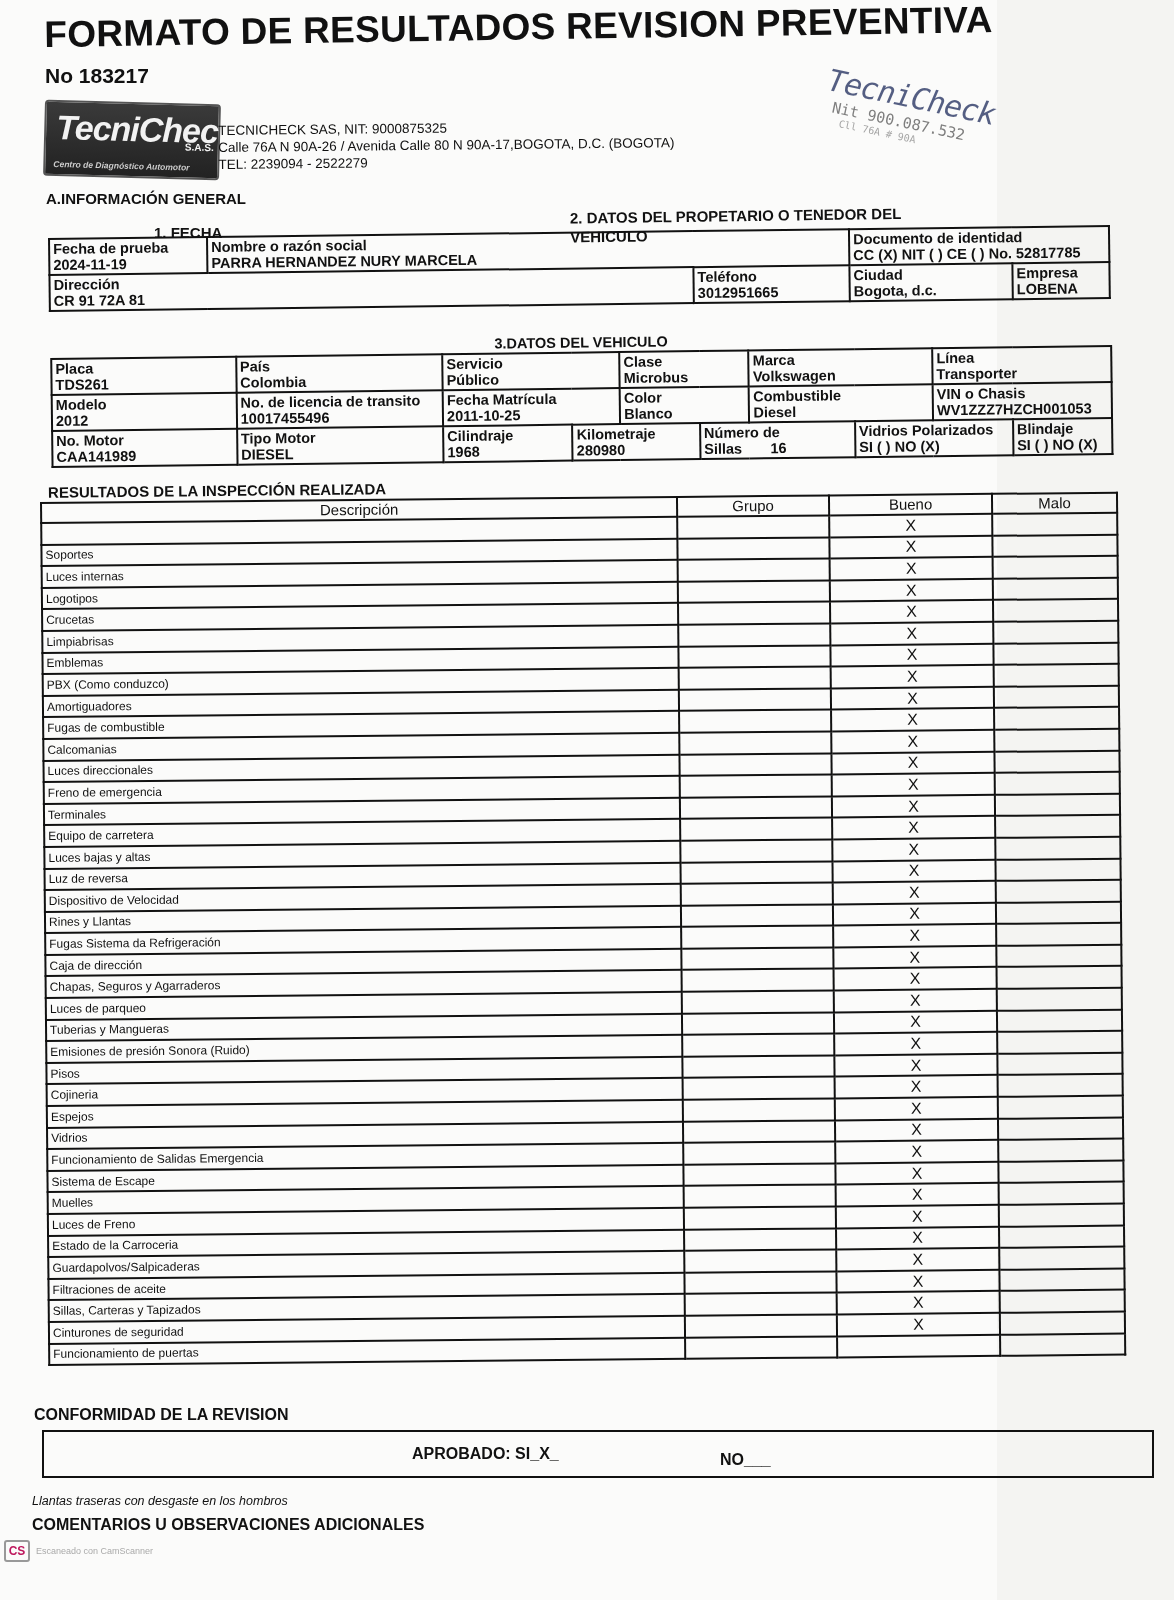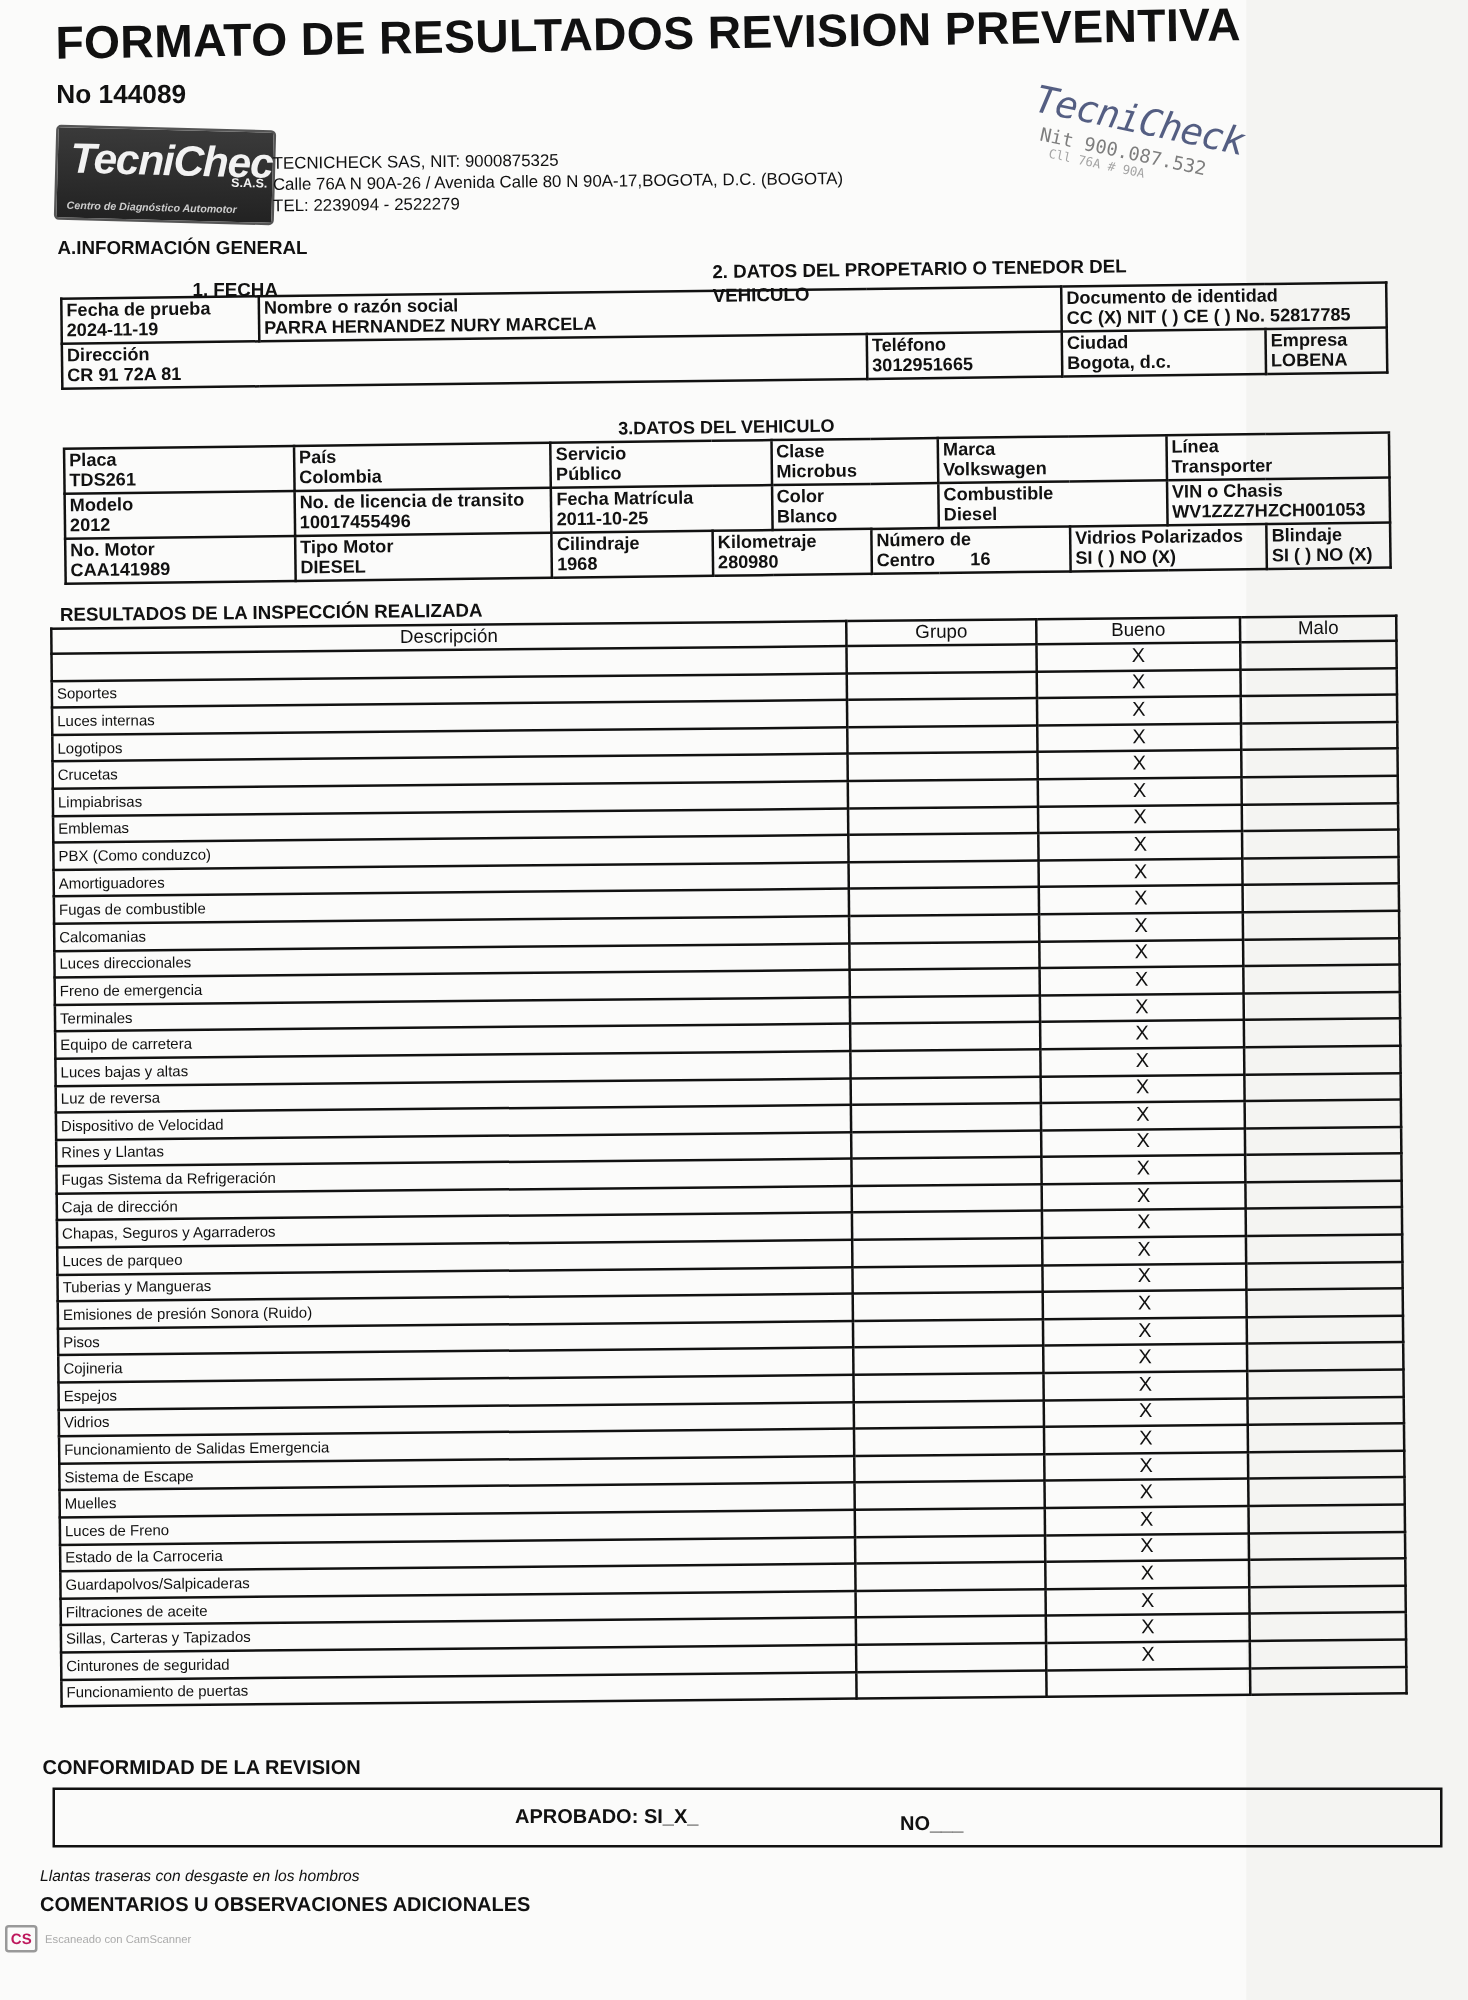--- a/index.html
+++ b/index.html
@@ -39,21 +39,21 @@
   .comments { position:absolute; left:32px; top:1516px; font-weight:bold; font-size:16px; }
   .cs { position:absolute; left:4px; top:1540px; display:flex; align-items:center; gap:6px; color:#aaa; font-size:9px; }
   .cs .ic { width:22px; height:18px; border:2px solid #999; border-radius:3px; color:#be185d; font-weight:bold; font-size:12px; display:flex; align-items:center; justify-content:center; }
 </style>
 </head>
 <body>
 
 <div class="page">
 
   <div class="title">FORMATO DE RESULTADOS REVISION PREVENTIVA</div>
-  <div class="docno">No 144089</div>
+  <div class="docno">No 183217</div>
 
   <div class="logo">
     <span class="brand">TecniChec</span>
     <span class="sas">S.A.S.</span>
     <span class="tag">Centro de Diagnóstico Automotor</span>
   </div>
 
   <div class="company">
     <div>TECNICHECK SAS, NIT: 9000875325</div>
     <div>Calle 76A N 90A-26 / Avenida Calle 80 N 90A-17,BOGOTA, D.C. (BOGOTA)</div>
@@ -176,21 +176,21 @@
       <td>
         <span class="lbl">Cilindraje</span>
         <span class="val">1968</span>
       </td>
       <td colspan="2">
         <span class="lbl">Kilometraje</span>
         <span class="val">280980</span>
       </td>
       <td colspan="2">
         <span class="lbl">Número de</span>
-        <span class="lbl"><span>Centro</span>&nbsp;&nbsp;&nbsp;&nbsp;&nbsp;&nbsp;&nbsp;<span>16</span></span>
+        <span class="lbl"><span>Sillas</span>&nbsp;&nbsp;&nbsp;&nbsp;&nbsp;&nbsp;&nbsp;<span>16</span></span>
       </td>
       <td colspan="2">
         <span class="lbl">Vidrios Polarizados</span>
         <span class="val">SI ( ) NO (X)</span>
       </td>
       <td>
         <span class="lbl">Blindaje</span>
         <span class="val">SI ( ) NO (X)</span>
       </td>
     </tr>

